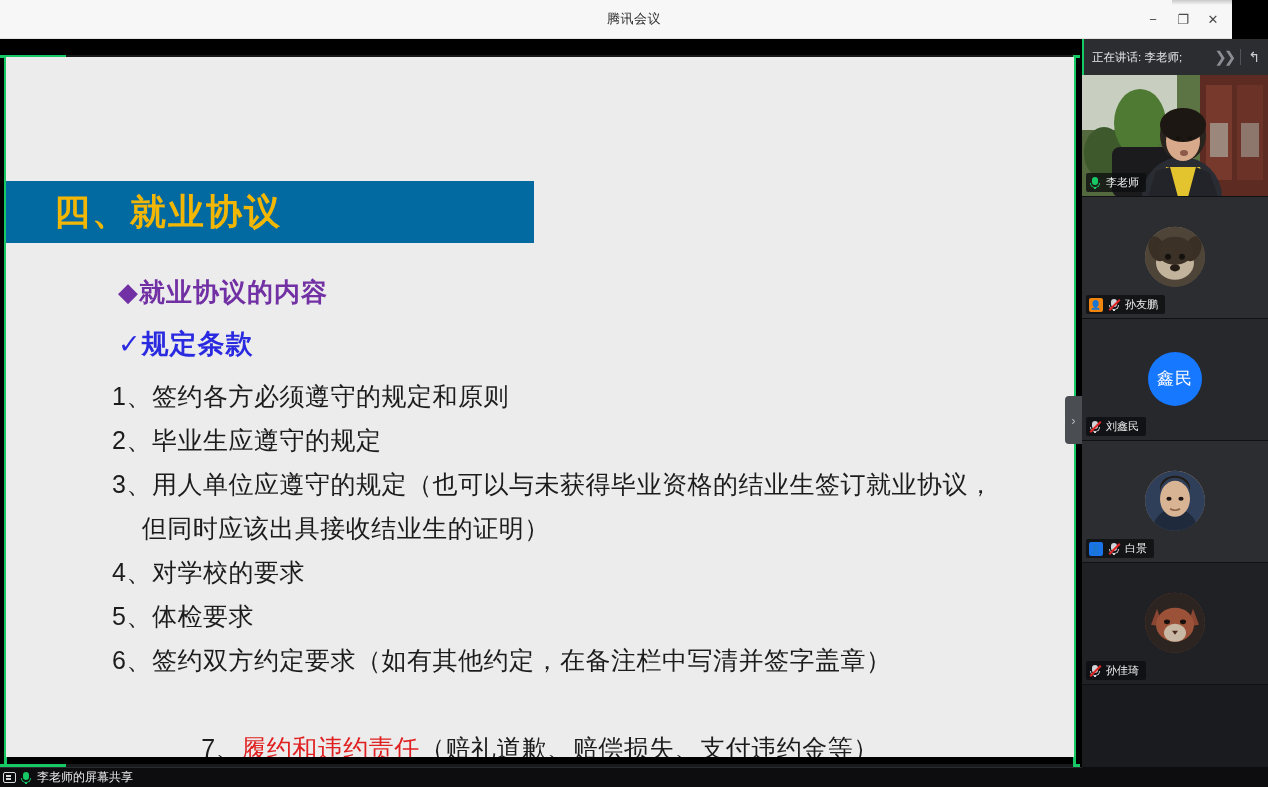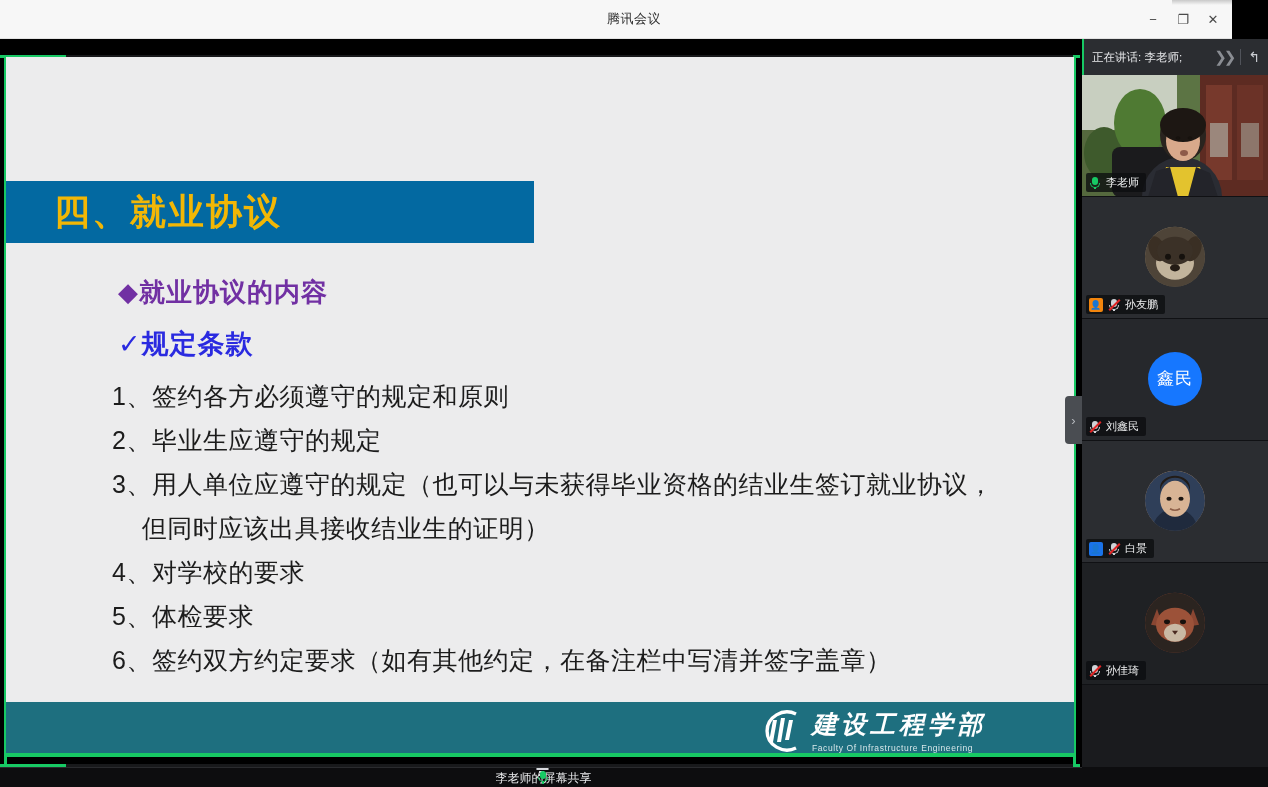--- a/index.html
+++ b/index.html
@@ -248,21 +248,20 @@
   .ph-man { background: radial-gradient(circle at 50% 35%, #dcc7b0 0%, #b08f6e 40%, #2d3b55 100%); }
   .ph-cat { background: radial-gradient(circle at 50% 45%, #a9644a 0%, #7b3f2c 50%, #3b2a24 100%); }
 
   
   .statusbar {
     position: absolute; left: 0; top: 728px;
     width: 1082px; height: 20px;
     background: #0d0d0f;
     display: flex; align-items: center;
     border-top: 1px solid #2a2b2e;
-    flex-direction: column;
   }
   .share-ic {
     width: 13px; height: 11px; margin-left: 3px;
     border: 1.6px solid #d9dbdf; border-radius: 2px;
     position: relative;
   }
   .share-ic:after {
     content: ""; position: absolute; left: 2px; top: 2px;
     width: 5px; height: 1.5px; background: #d9dbdf;
     box-shadow: 0 3px 0 #d9dbdf;
@@ -315,37 +314,20 @@
           <div class="list-item">4、对学校的要求</div>
           <div class="list-item">5、体检要求</div>
           <div class="list-item">6、签约双方约定要求（如有其他约定，在备注栏中写清并签字盖章）</div>
           <div class="list-item">
             <span>7、</span><span class="red">履约和违约责任</span><span>（赔礼道歉、赔偿损失、支付违约金等）</span>
           </div>
 
         </div>
       </div>
 
-      <div class="slide-footer">
-        <div class="logo-wrap">
-          <div class="logo-mark">
-            <svg width="46" height="42" viewBox="0 0 46 42">
-              <path d="M40 4 A20 19 0 1 0 40 38" fill="none" stroke="#ffffff" stroke-width="3.4"></path>
-              <path d="M17 10 L21 10 L17 32 L13 32 Z" fill="#ffffff"></path>
-              <path d="M25 8 L29 8 L25 32 L21 32 Z" fill="#ffffff"></path>
-              <path d="M33 10 L37 10 L33 30 L29 30 Z" fill="#ffffff"></path>
-            </svg>
-          </div>
-          <div>
-            <div class="logo-text-cn">建设工程学部</div>
-            <div class="logo-text-en">Faculty Of Infrastructure Engineering</div>
-          </div>
-        </div>
-        <div class="slide-footer-accent"></div>
-      </div>
 
     </div>
   </div>
 
   <div class="collapse-handle">
     <span>›</span>
   </div>
 
   <div class="rail">
 

